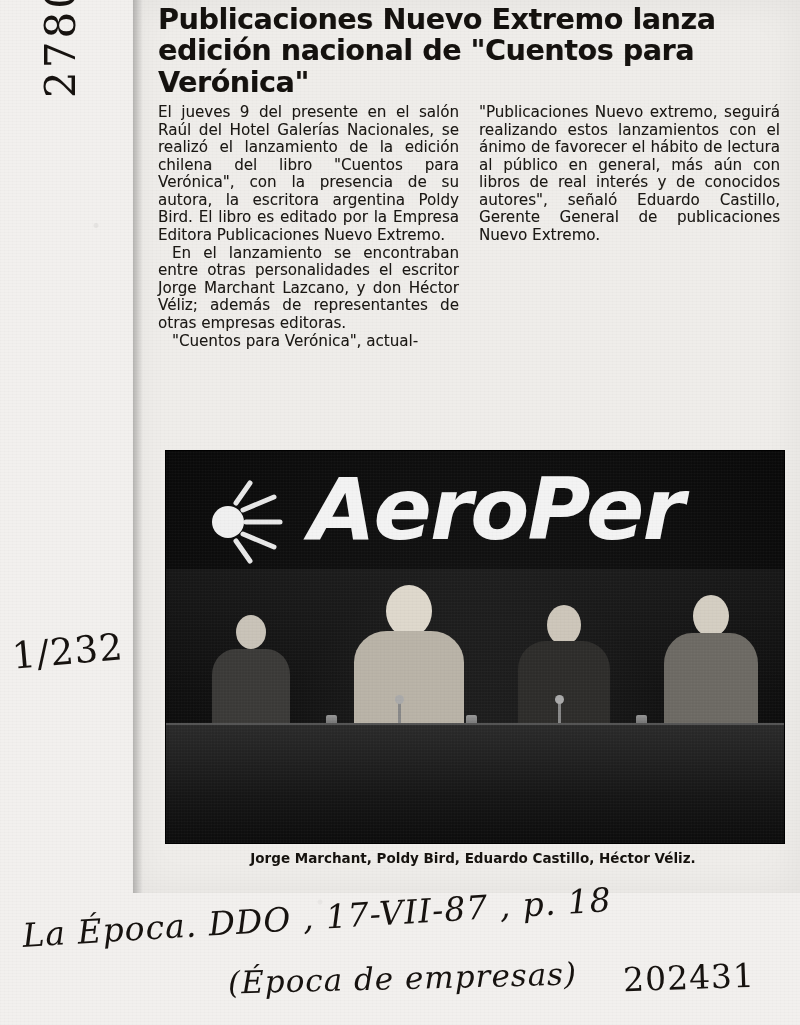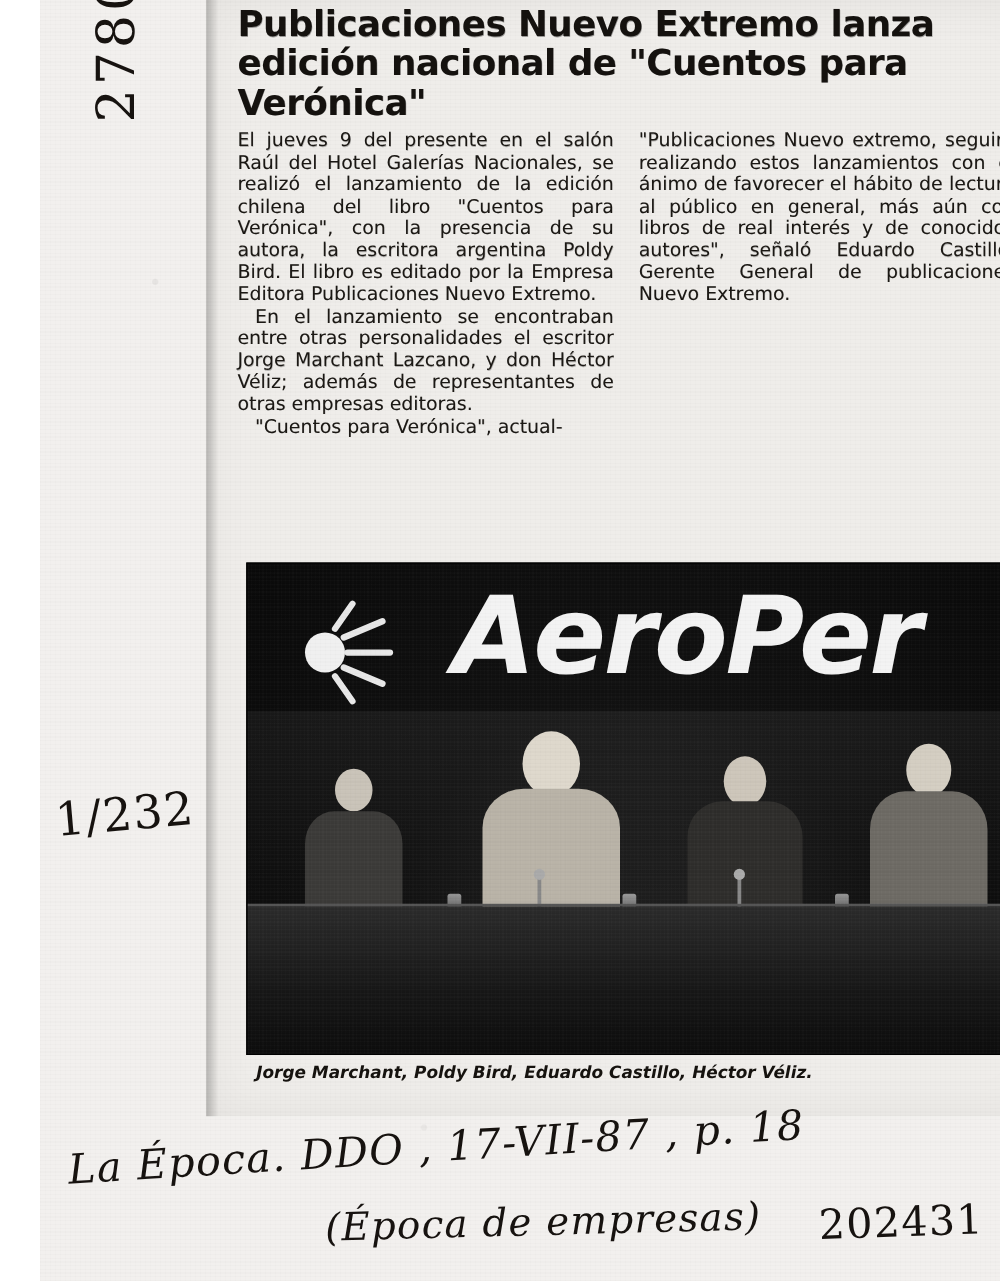--- a/index.html
+++ b/index.html
@@ -18,21 +18,20 @@
   
   #page {
     position: absolute;
     inset: 0;
     background: #f2f0ee;
     background-image:
       radial-gradient(circle at 12% 22%, rgba(0,0,0,0.05) 0 2px, transparent 3px),
       radial-gradient(circle at 78% 61%, rgba(0,0,0,0.04) 0 2px, transparent 3px),
       radial-gradient(circle at 40% 88%, rgba(0,0,0,0.04) 0 2px, transparent 3px);
     filter: none;
-    margin-left: 32px;
   }
 
   
   #grain {
     position: absolute;
     inset: 0;
     pointer-events: none;
     opacity: .30;
     background-image:
       repeating-linear-gradient(0deg, rgba(0,0,0,.05) 0 1px, transparent 1px 3px),
@@ -111,21 +110,21 @@
   }
   .photo-grain {
     position: absolute; inset: 0;
     opacity: .5;
     background-image:
       repeating-linear-gradient(0deg, rgba(255,255,255,.035) 0 1px, transparent 1px 3px),
       repeating-linear-gradient(90deg, rgba(255,255,255,.03) 0 1px, transparent 1px 3px);
   }
   .backdrop-logo {
     position: absolute;
-    left: 164px;
+    left: 143px;
     top: 8px;
     font-family: "DejaVu Sans", sans-serif;
     font-weight: bold;
     font-style: italic;
     font-size: 86px;
     letter-spacing: -2px;
     color: #f3f3f3;
     white-space: nowrap;
     text-align: center;
   }
@@ -196,21 +195,21 @@
 
   .caption {
     position: absolute;
     left: 40px;
     top: 850px;
     width: 600px;
     font-family: "DejaVu Sans", sans-serif;
     font-weight: bold;
     font-size: 13.5px;
     color: #16130f;
-    font-style: italic;
+    text-align: center;
   }
 
   
   .hand {
     position: absolute;
     font-family: "DejaVu Serif", serif;
     color: #171310;
     white-space: nowrap;
   }
   #hw-number-vertical {

